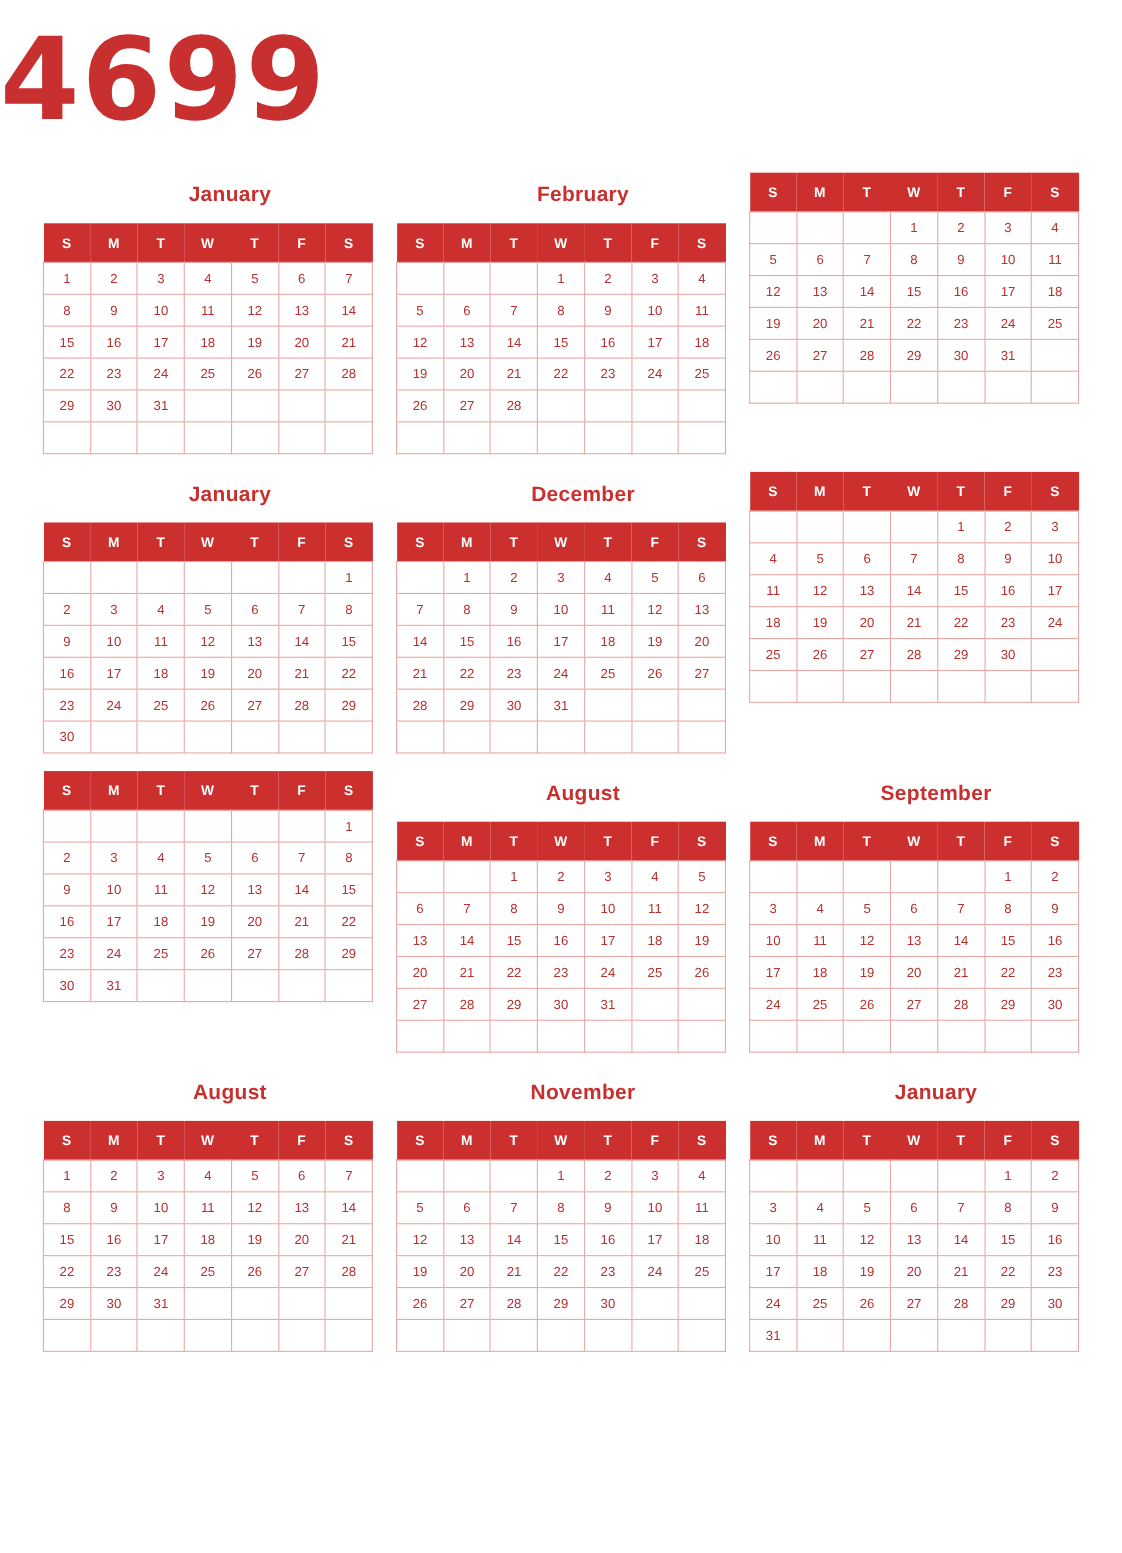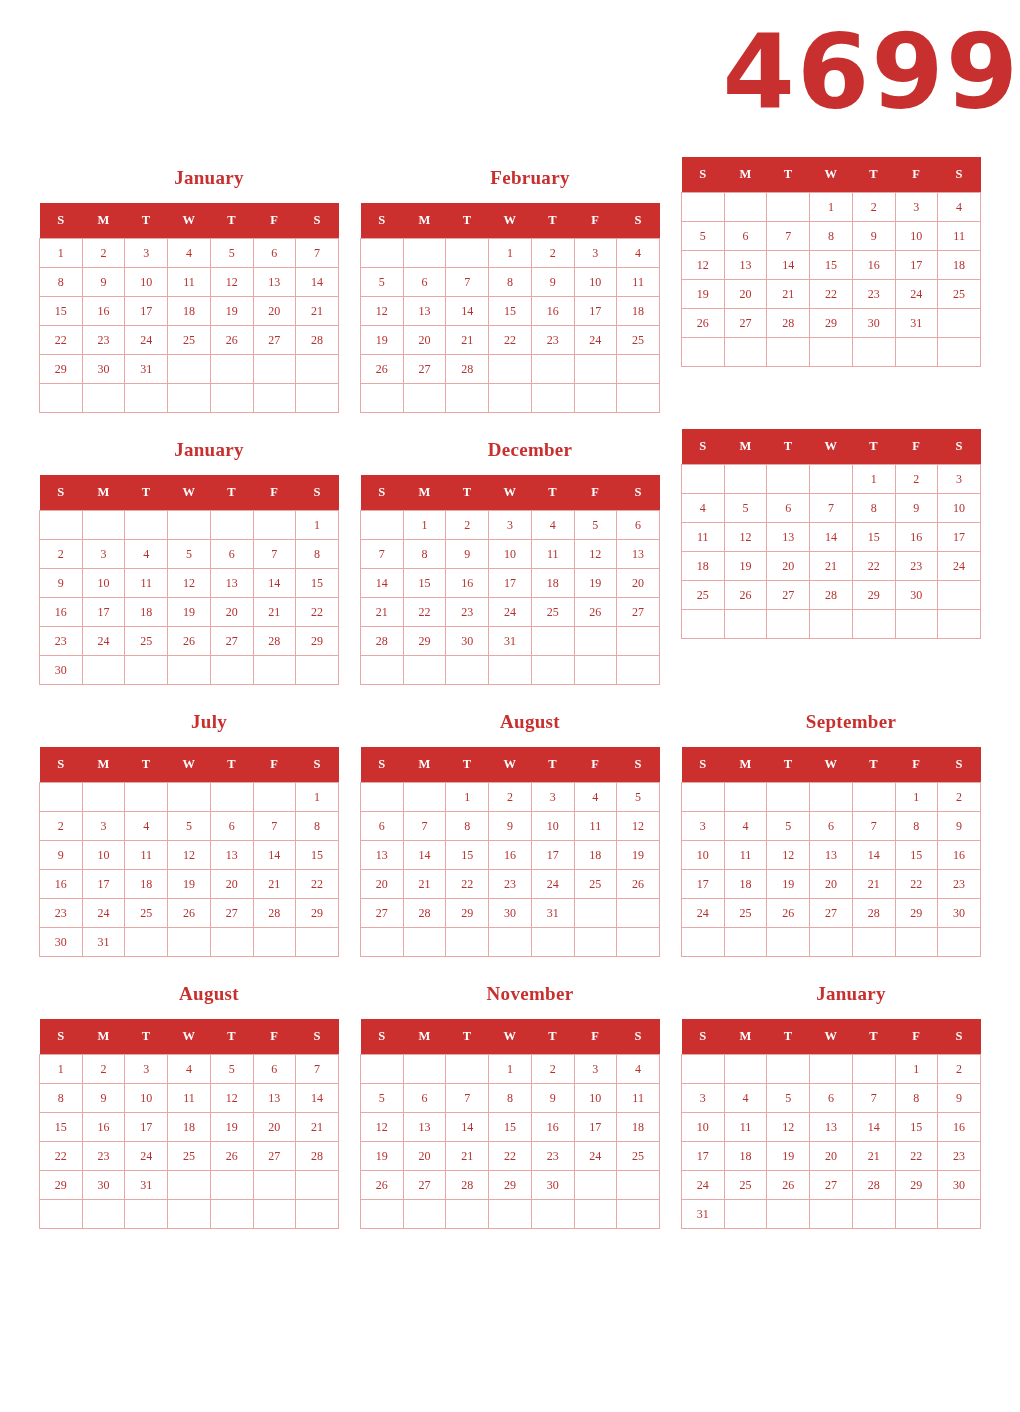--- a/index.html
+++ b/index.html
@@ -15,42 +15,41 @@
     position: relative;
     overflow: hidden;
   }
   .page {
     width: 1020px;
     height: 1412px;
     box-sizing: border-box;
     padding: 0;
   }
   .year-title {
-    text-align: right;
+    text-align: left;
     font-size: 104px;
     font-weight: bold;
     color: #c8302f;
     letter-spacing: 2px;
     margin: 0;
     padding-top: 18px;
     line-height: 1.05;
     font-family: "DejaVu Sans", sans-serif;
   }
   .grid {
     margin-top: 30px;
     display: grid;
     grid-template-columns: repeat(3, 300px);
     justify-content: center;
     column-gap: 21px;
     row-gap: 0px;
   }
   .month {
     width: 340px;
     margin-bottom: 16px;
-    font-family: Liberation Serif, serif;
   }
   .month-name {
     text-align: center;
     font-size: 19px;
     font-weight: bold;
     color: #c8302f;
     margin: 10px 0 14px 0;
     letter-spacing: 0.3px;
   }
   table.cal {
@@ -511,21 +510,20 @@
               <td class="empty"></td>
               <td class="empty"></td>
               <td class="empty"></td>
               <td class="empty"></td>
               <td class="empty"></td>
             </tr>
           </tbody>
         </table>
       </div>
       <div class="month">
-        <div class="month-name">July</div>
         <table class="cal">
           <thead>
             <tr>
               <th>S</th>
               <th>M</th>
               <th>T</th>
               <th>W</th>
               <th>T</th>
               <th>F</th>
               <th>S</th>

